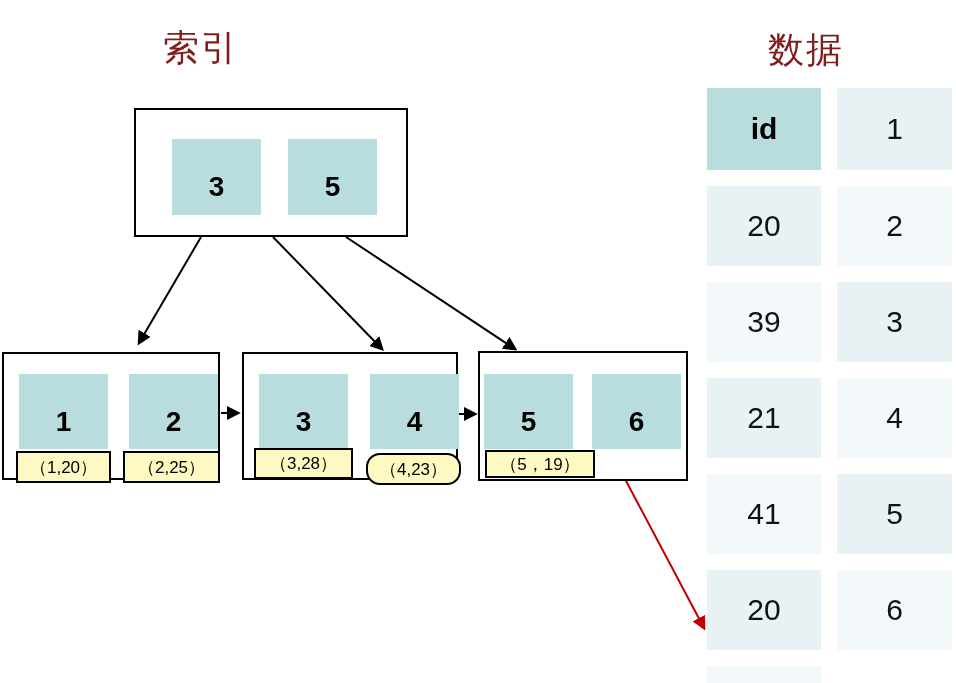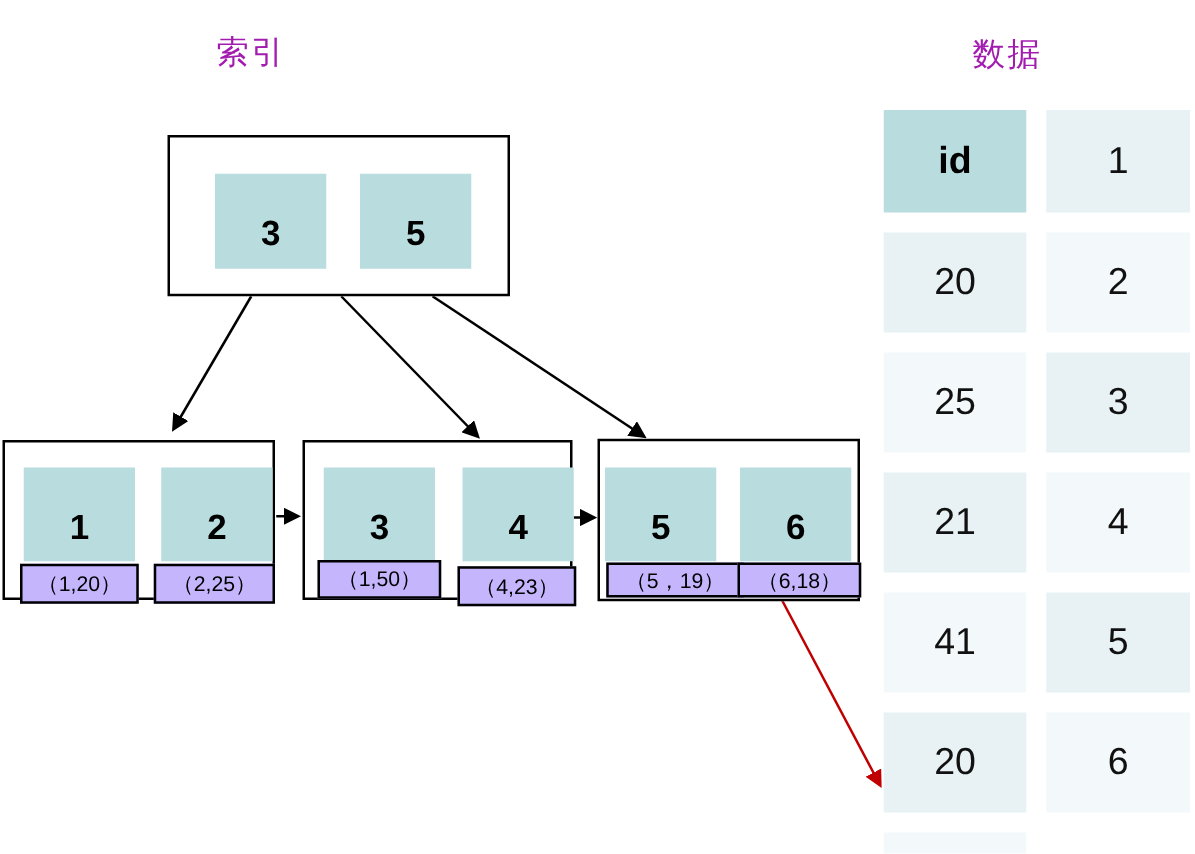--- a/index.html
+++ b/index.html
@@ -3,38 +3,38 @@
 <meta charset="utf-8">
 <style>
   html,body{margin:0;padding:0;background:#fff;}
   .stage{
     position:relative;width:956px;height:683px;background:#fff;overflow:hidden;
     font-family:"Liberation Sans","DejaVu Sans",sans-serif;color:#000;
   }
   .title{
     position:absolute;width:120px;text-align:center;
     font-family:"DejaVu Serif","Liberation Serif",serif;
-    font-size:26px;letter-spacing:2px;color:#a21caf;
+    font-size:36px;letter-spacing:2px;color:#7f1d1d;
   }
   .title-index{left:141px;top:24px;}
   .title-data{left:746px;top:26px;}
 
   .arrows{position:absolute;left:0;top:0;}
 
   .node{
     position:absolute;background:#fff;border:2px solid #000;box-sizing:border-box;
   }
   .key{
     position:absolute;width:89px;height:76px;box-sizing:border-box;
     background:var(--color-cell,#b9dcdf);
     display:flex;align-items:center;justify-content:center;
     font-weight:bold;font-size:28px;padding-top:20px;
   }
   .rec{
-    position:absolute;height:30px;box-sizing:border-box;background:#c4b5fd;
+    position:absolute;height:30px;box-sizing:border-box;background:#fef9c3;
     border:2px solid #000;display:flex;align-items:center;justify-content:center;
     font-size:17px;white-space:nowrap;
   }
 
   .table{
     position:absolute;left:707px;top:88px;width:233px;
     display:grid;grid-template-columns:114px 115px;
     grid-template-rows:82px 80px 80px 80px 80px 80px 89px;
     column-gap:4px;row-gap:4px;background:#fff;gap:16px;
   }
@@ -88,39 +88,38 @@
   <div class="node" style="left:2px;top:352px;width:218px;height:128px;">
     <div class="key" style="left:15px;top:20px;height:75px;">1</div>
     <div class="key" style="left:125px;top:20px;height:75px;">2</div>
     <div class="rec" style="left:12px;top:97px;width:95px;height:32px;">（1,20）</div>
     <div class="rec" style="left:119px;top:97px;width:97px;height:32px;">（2,25）</div>
   </div>
 
   <div class="node" style="left:242px;top:352px;width:216px;height:128px;">
     <div class="key" style="left:15px;top:20px;height:75px;">3</div>
     <div class="key" style="left:126px;top:20px;height:75px;">4</div>
-    <div class="rec" style="left:10px;top:94px;width:99px;height:31px;">（1,50）</div>
-    <div class="rec" style="left:122px;top:99px;width:95px;height:32px;">（4,23）</div>
+    <div class="rec" style="left:10px;top:94px;width:99px;height:31px;">（3,28）</div>
+    <div class="rec" style="left:122px;top:99px;width:95px;height:32px;border-radius:14px;">（4,23）</div>
   </div>
 
   <div class="node" style="left:478px;top:351px;width:210px;height:130px;">
     <div class="key" style="left:4px;top:21px;height:75px;">5</div>
     <div class="key" style="left:112px;top:21px;height:75px;">6</div>
     <div class="rec" style="left:5px;top:97px;width:110px;height:28px;">（5，19）</div>
-    <div class="rec" style="left:110px;top:97px;width:99px;height:28px;">（6,18）</div>
   </div>
 
   <div class="table">
     <div class="th">id</div>
 
     <div class="td row-odd">1</div>
     <div class="td row-odd">20</div>
 
     <div class="td row-even">2</div>
-    <div class="td row-even">25</div>
+    <div class="td row-even">39</div>
 
     <div class="td row-odd">3</div>
     <div class="td row-odd">21</div>
 
     <div class="td row-even">4</div>
     <div class="td row-even">41</div>
 
     <div class="td row-odd">5</div>
     <div class="td row-odd">20</div>
 

